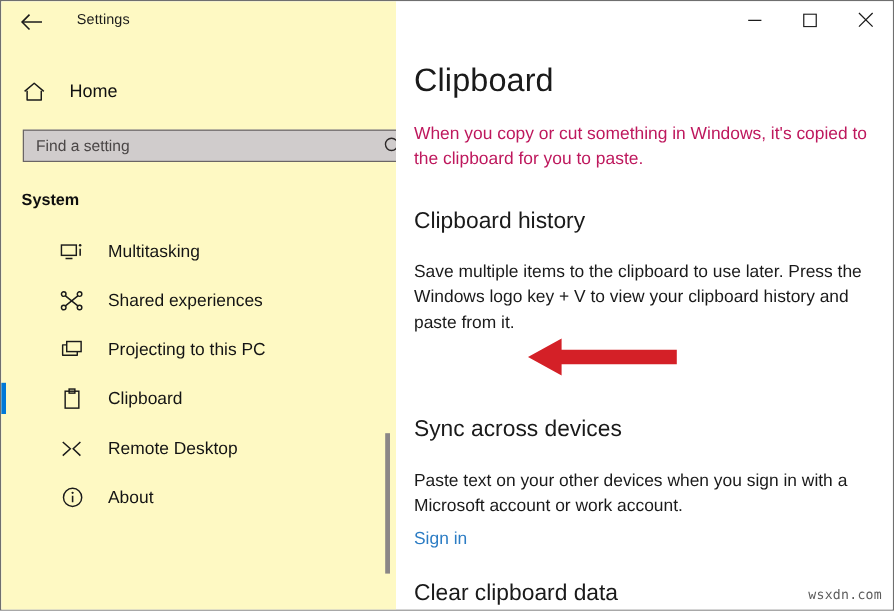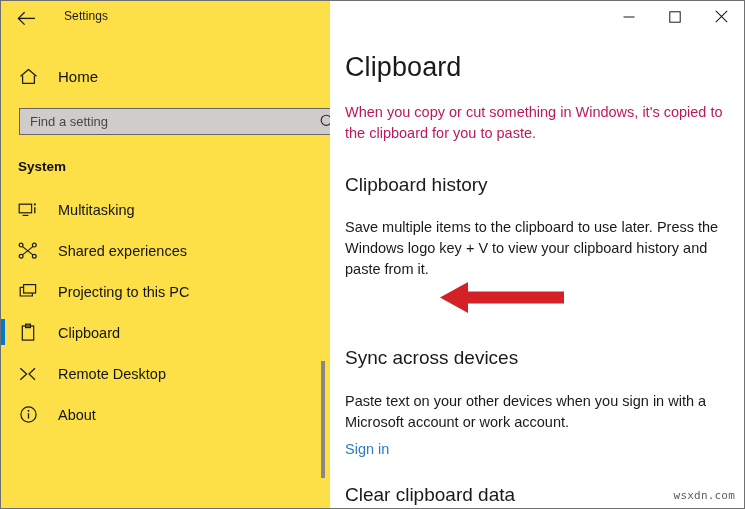--- a/index.html
+++ b/index.html
@@ -25,21 +25,21 @@
     overflow: hidden;
   }
 
   
   #sidebar {
     position: absolute;
     left: 0;
     top: 0;
     width: 329px;
     height: 509px;
-    background: #fde047;
+    background: #fef9c3;
     box-sizing: border-box;
   }
 
   #titlebar-left {
     position: absolute;
     left: 0;
     top: 0;
     width: 329px;
     height: 33px;
   }
@@ -133,20 +133,21 @@
     left: 0;
     top: 188px;
     width: 310px;
   }
   .nav-item {
     position: relative;
     height: 41px;
     display: flex;
     align-items: center;
     box-sizing: border-box;
+    padding-left: 32px;
   }
   .nav-item .sel-bar {
     position: absolute;
     left: 0;
     top: 7px;
     width: 4px;
     height: 26px;
     background: transparent;
   }
   .nav-item.selected .sel-bar { background: #0078d7; }

